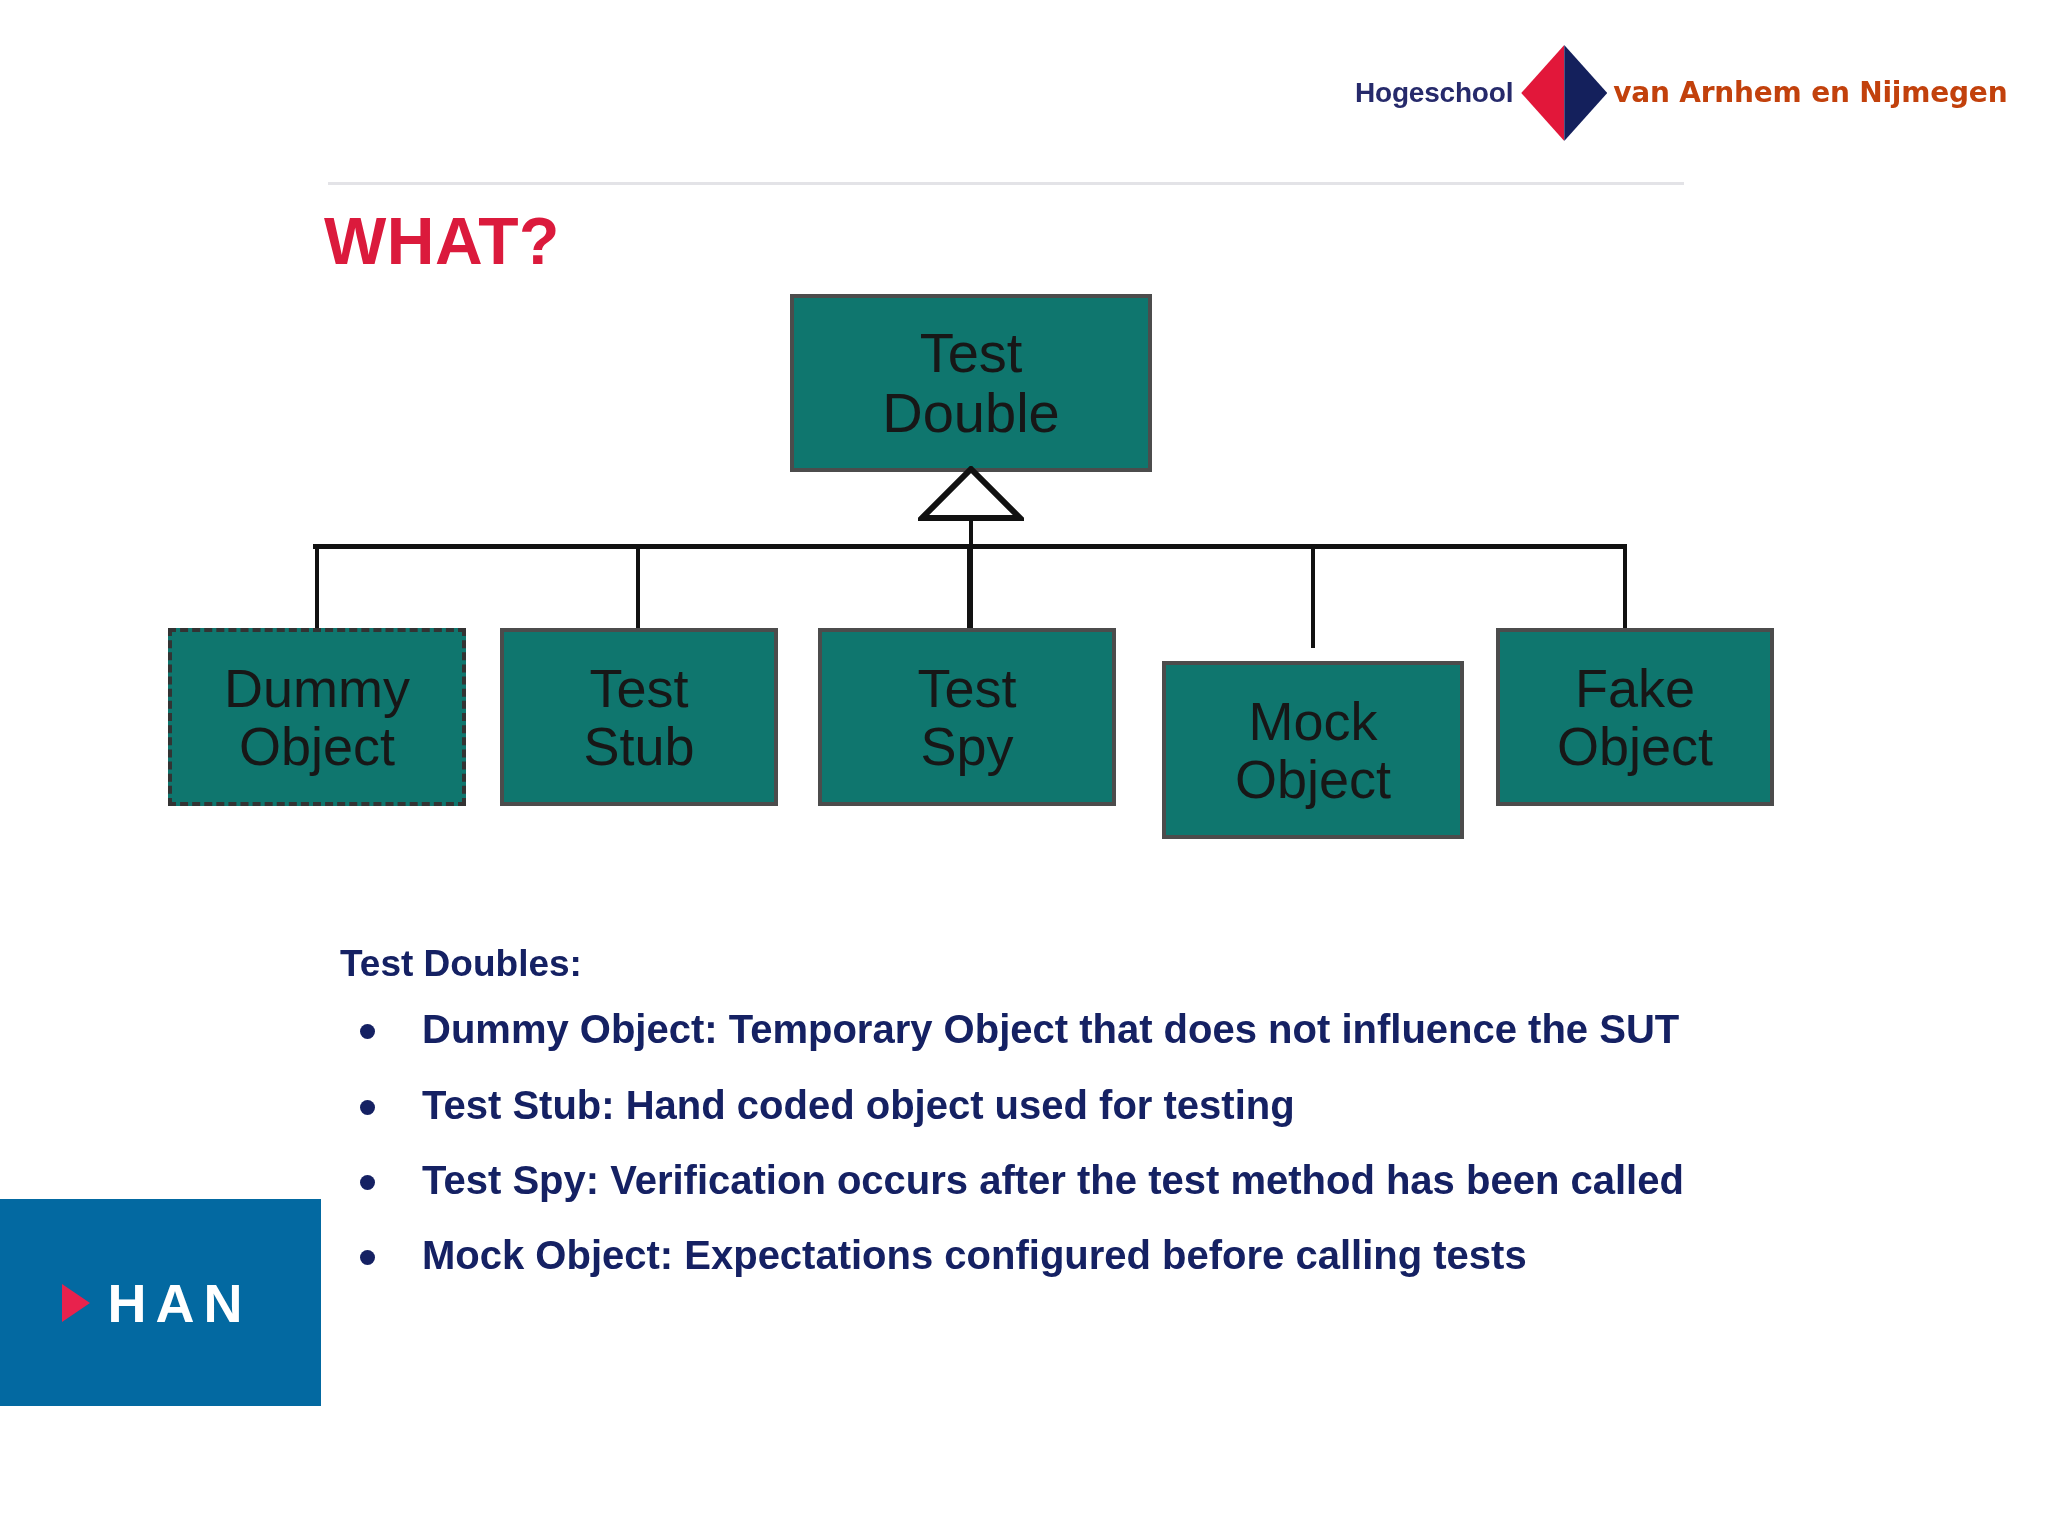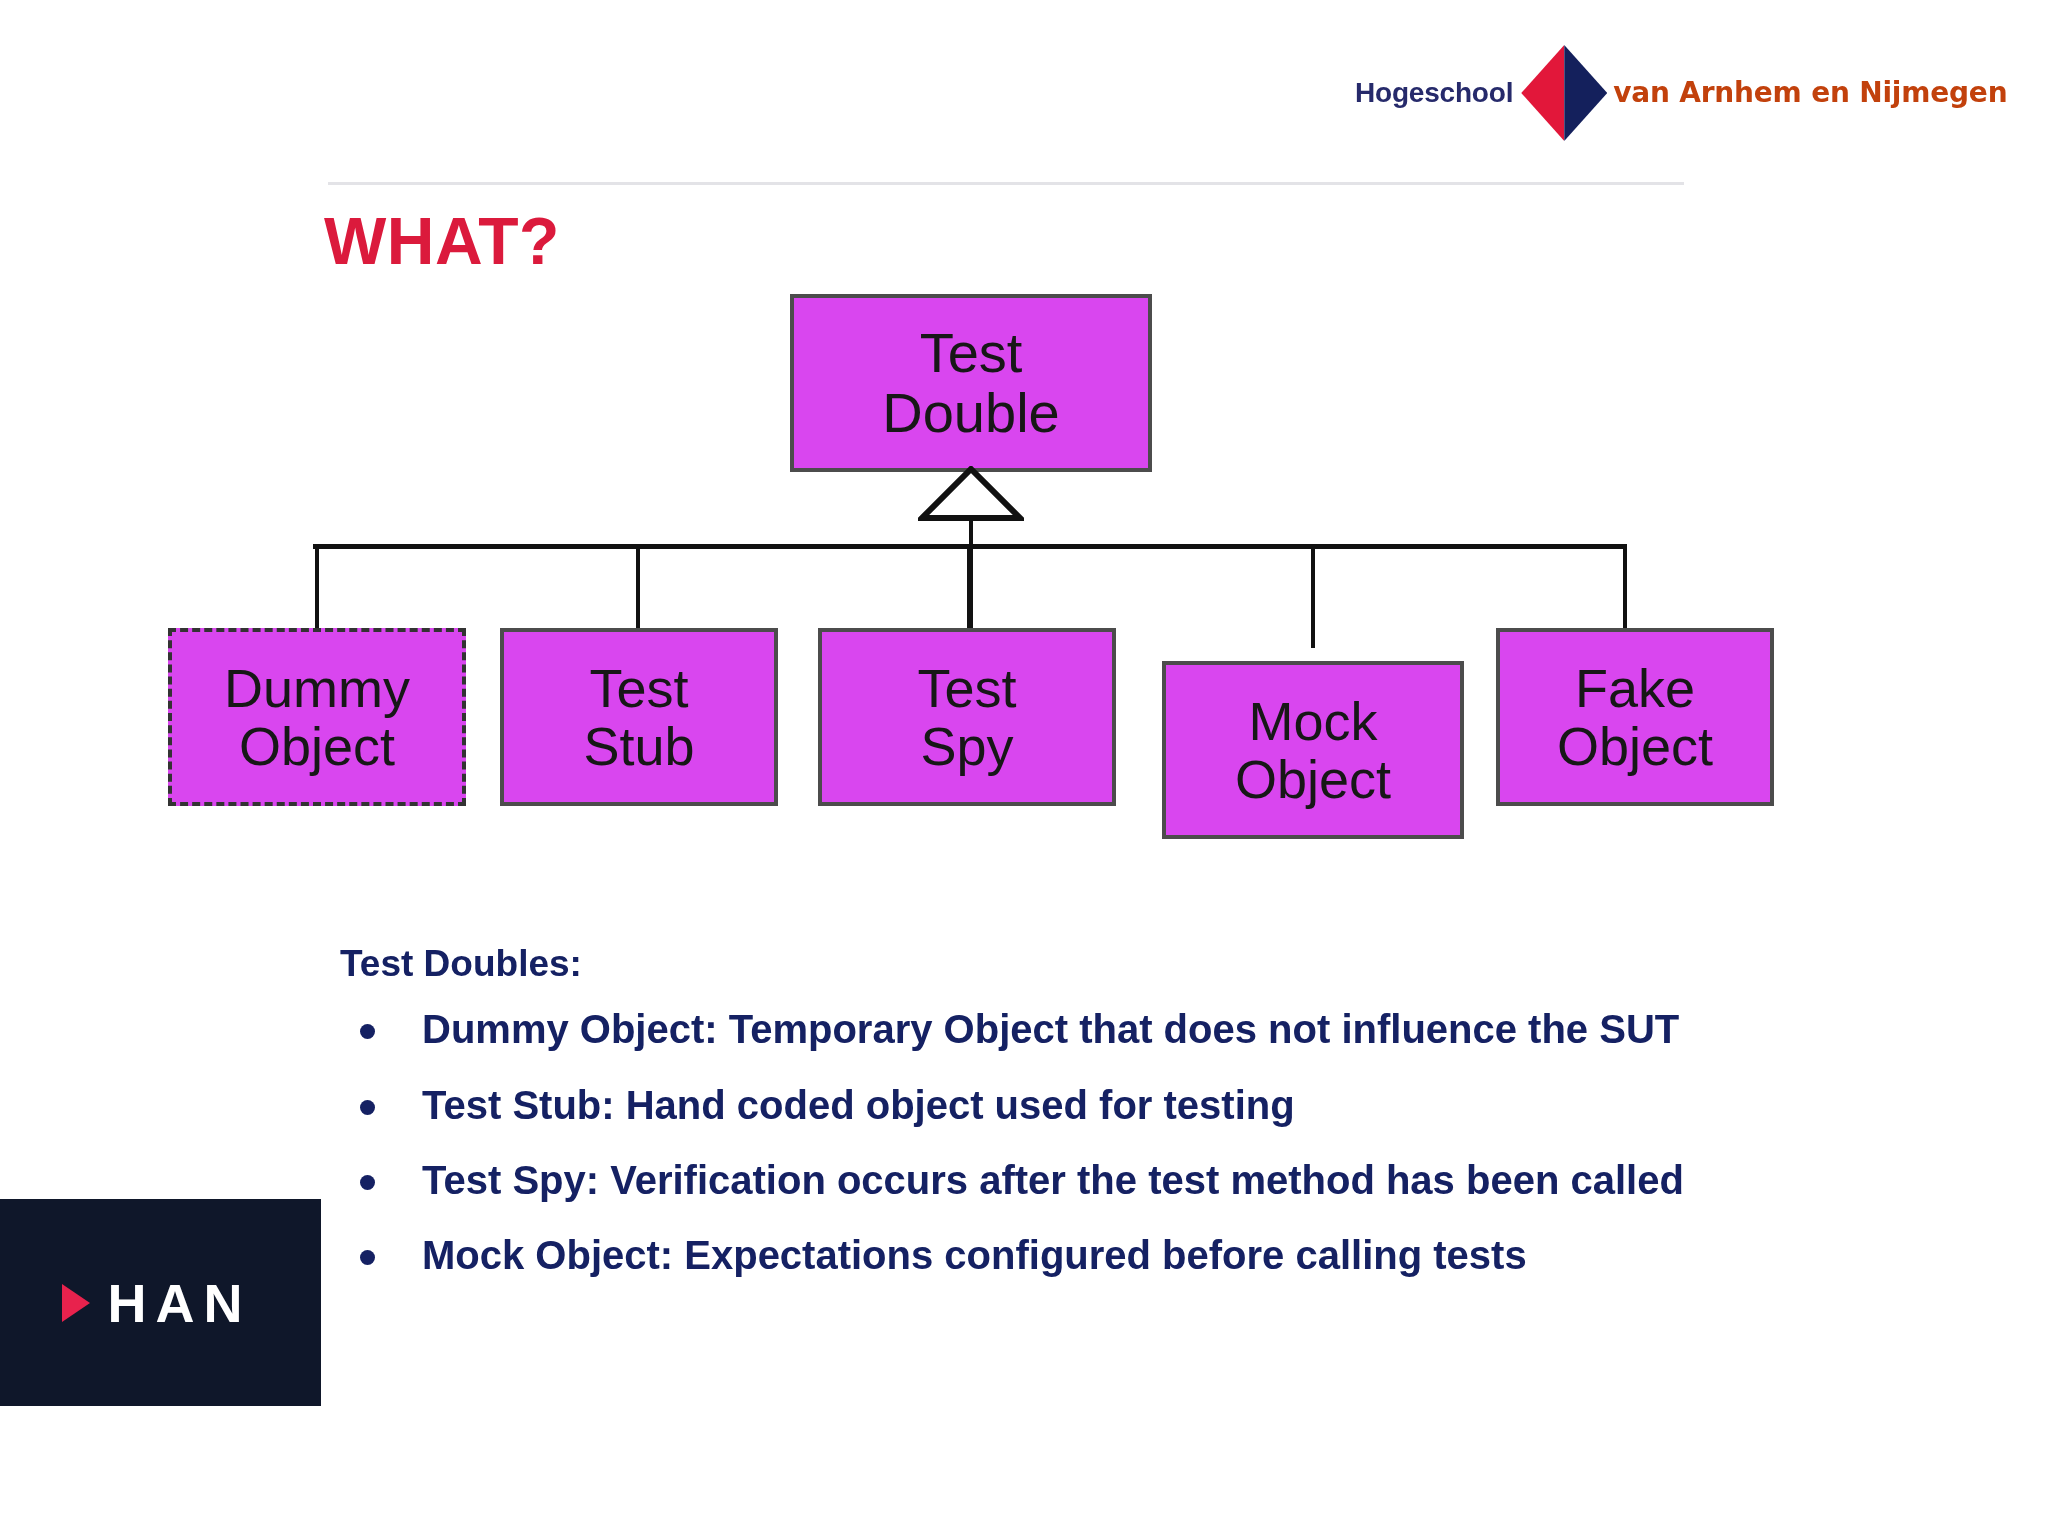--- a/index.html
+++ b/index.html
@@ -97,21 +97,21 @@
     position: absolute;
     top: 280px;
     left: 0;
     width: 2048px;
     height: 420px;
   }
 
   .uml-box {
     position: absolute;
     box-sizing: border-box;
-    background: #d946ef;
+    background: #0f766e;
     border: 4px solid #4c4c4c;
     display: flex;
     flex-direction: column;
     align-items: center;
     justify-content: center;
     font-family: "Liberation Sans", sans-serif;
     color: #171717;
     line-height: 1.08;
     text-align: center;
   }
@@ -203,21 +203,21 @@
     background: #152163;
   }
 
   
   .han-block {
     position: absolute;
     left: 0;
     top: 1199px;
     width: 321px;
     height: 207px;
-    background: #0f172a;
+    background: #0369a1;
     display: flex;
     align-items: center;
     justify-content: center;
   }
   .han-inner {
     display: flex;
     align-items: center;
     gap: 18px;
     transform: translateX(-4px);
   }

